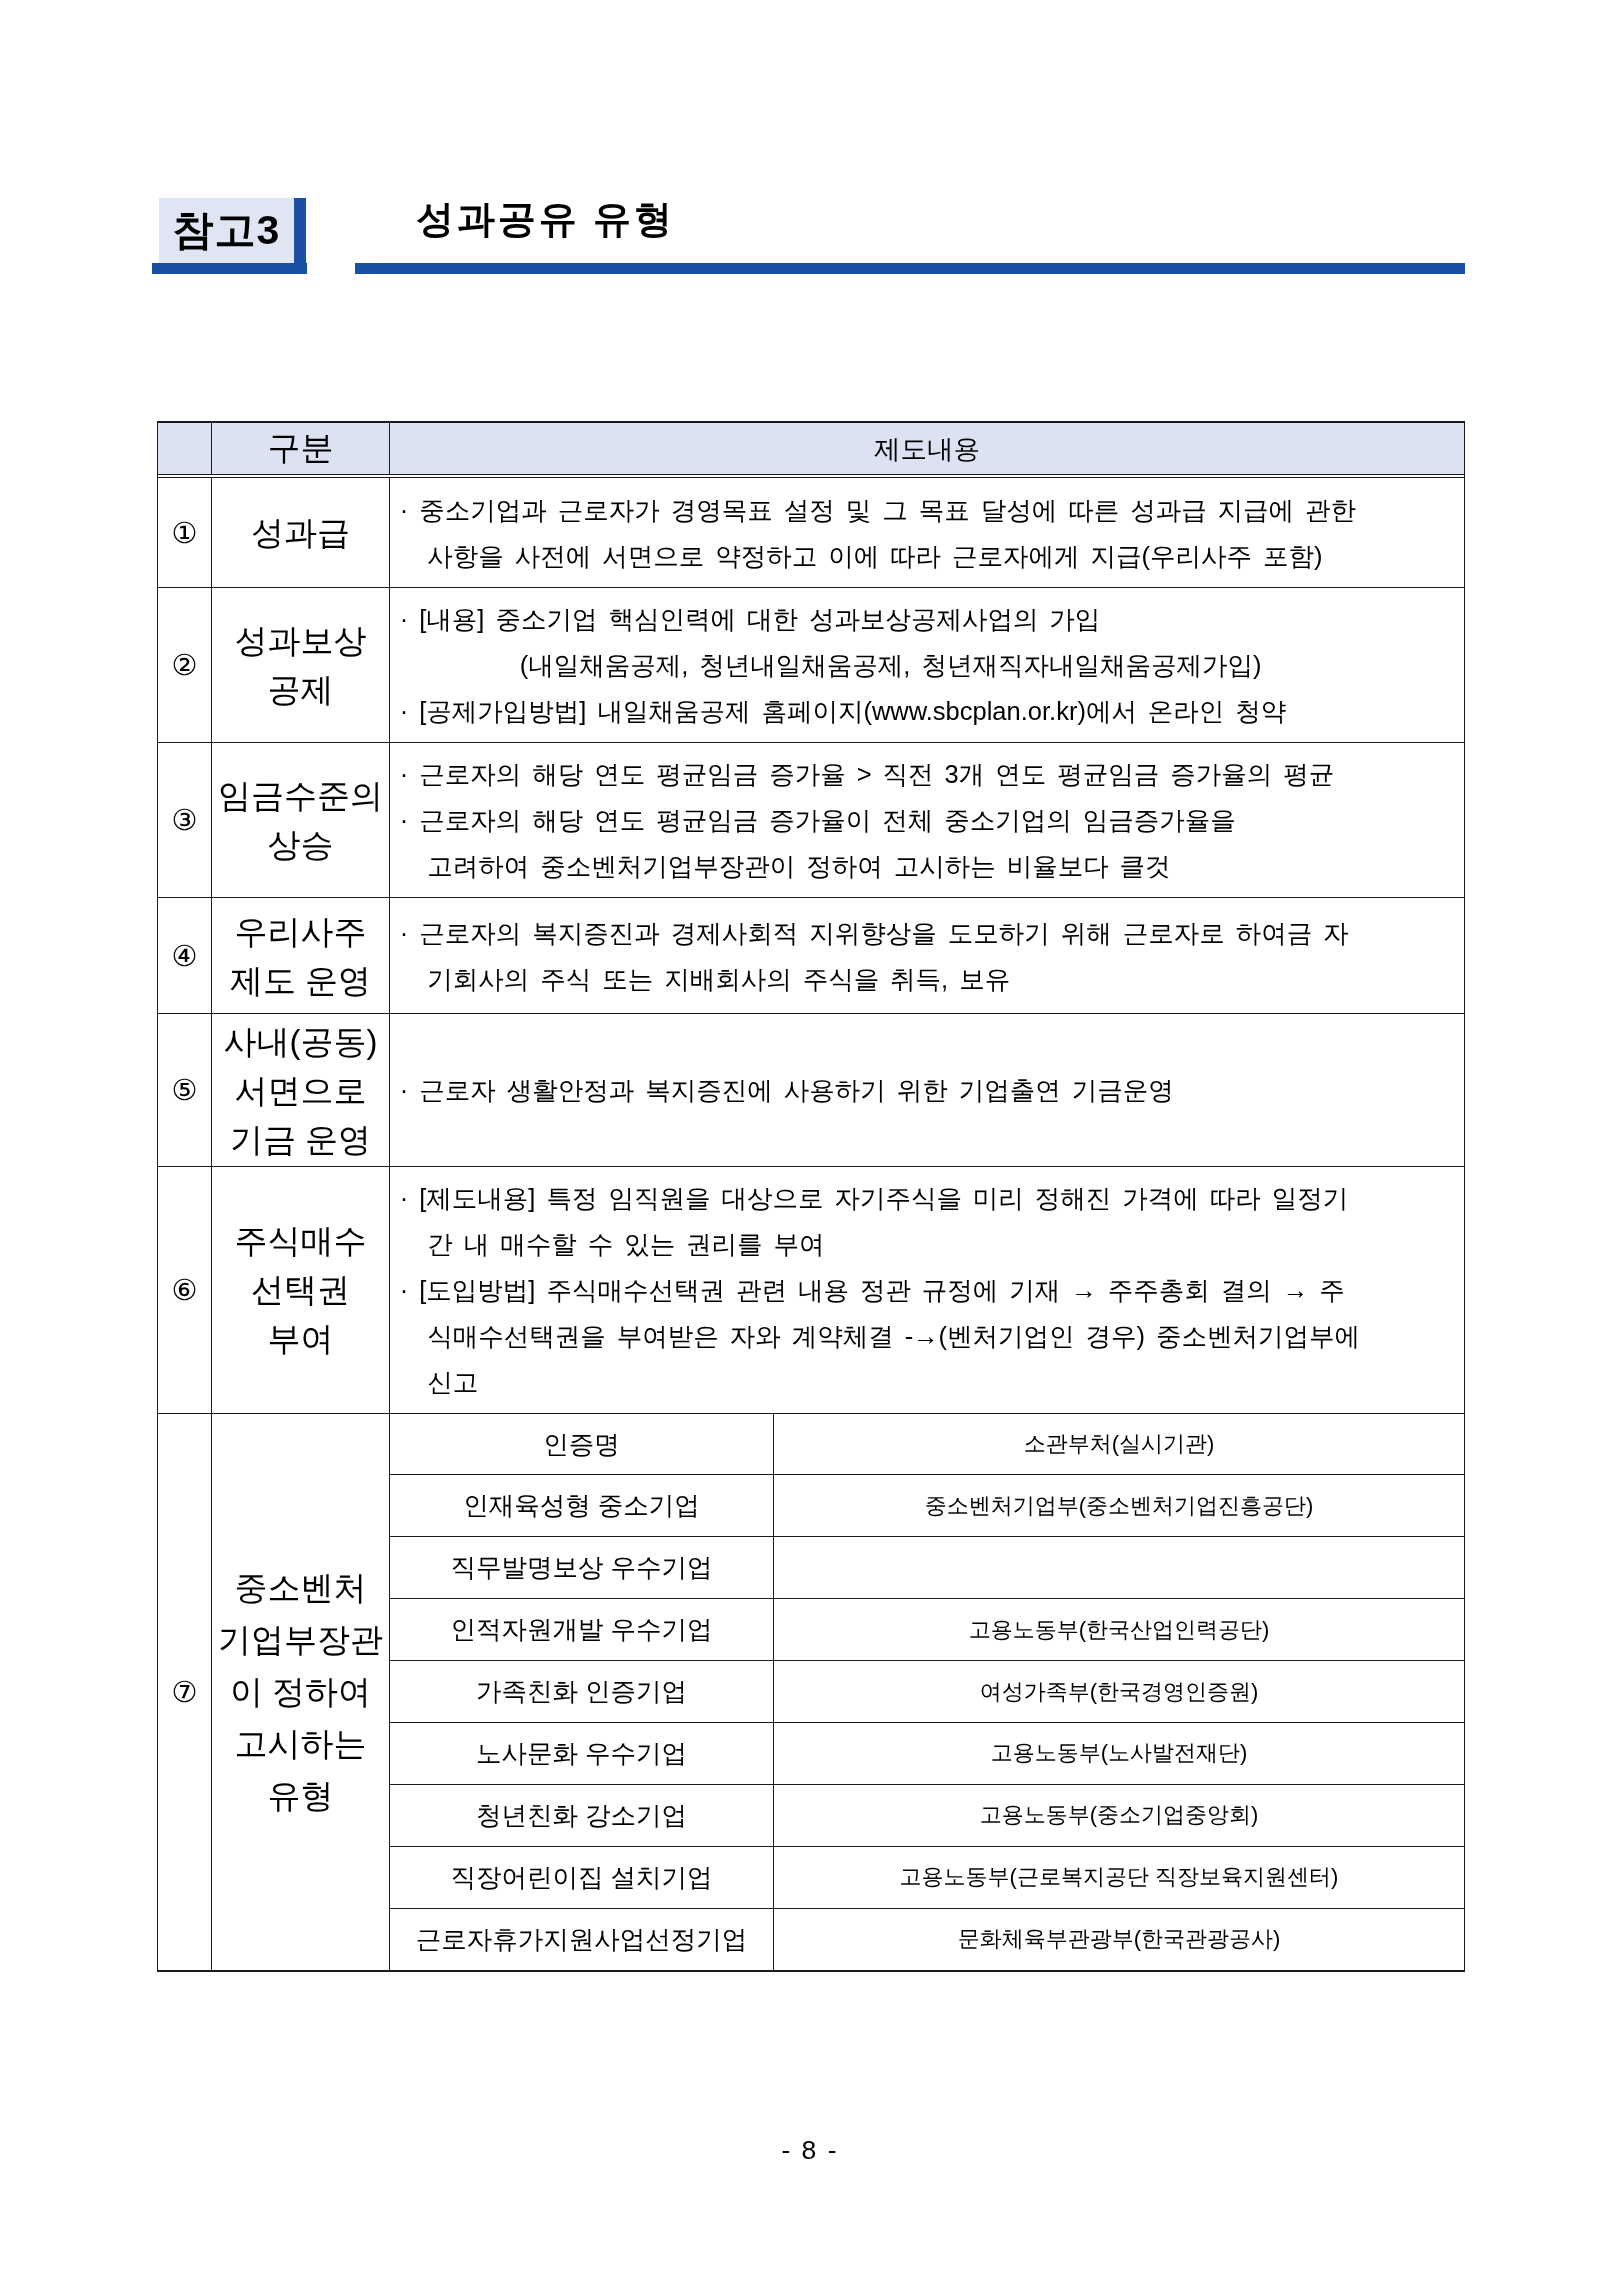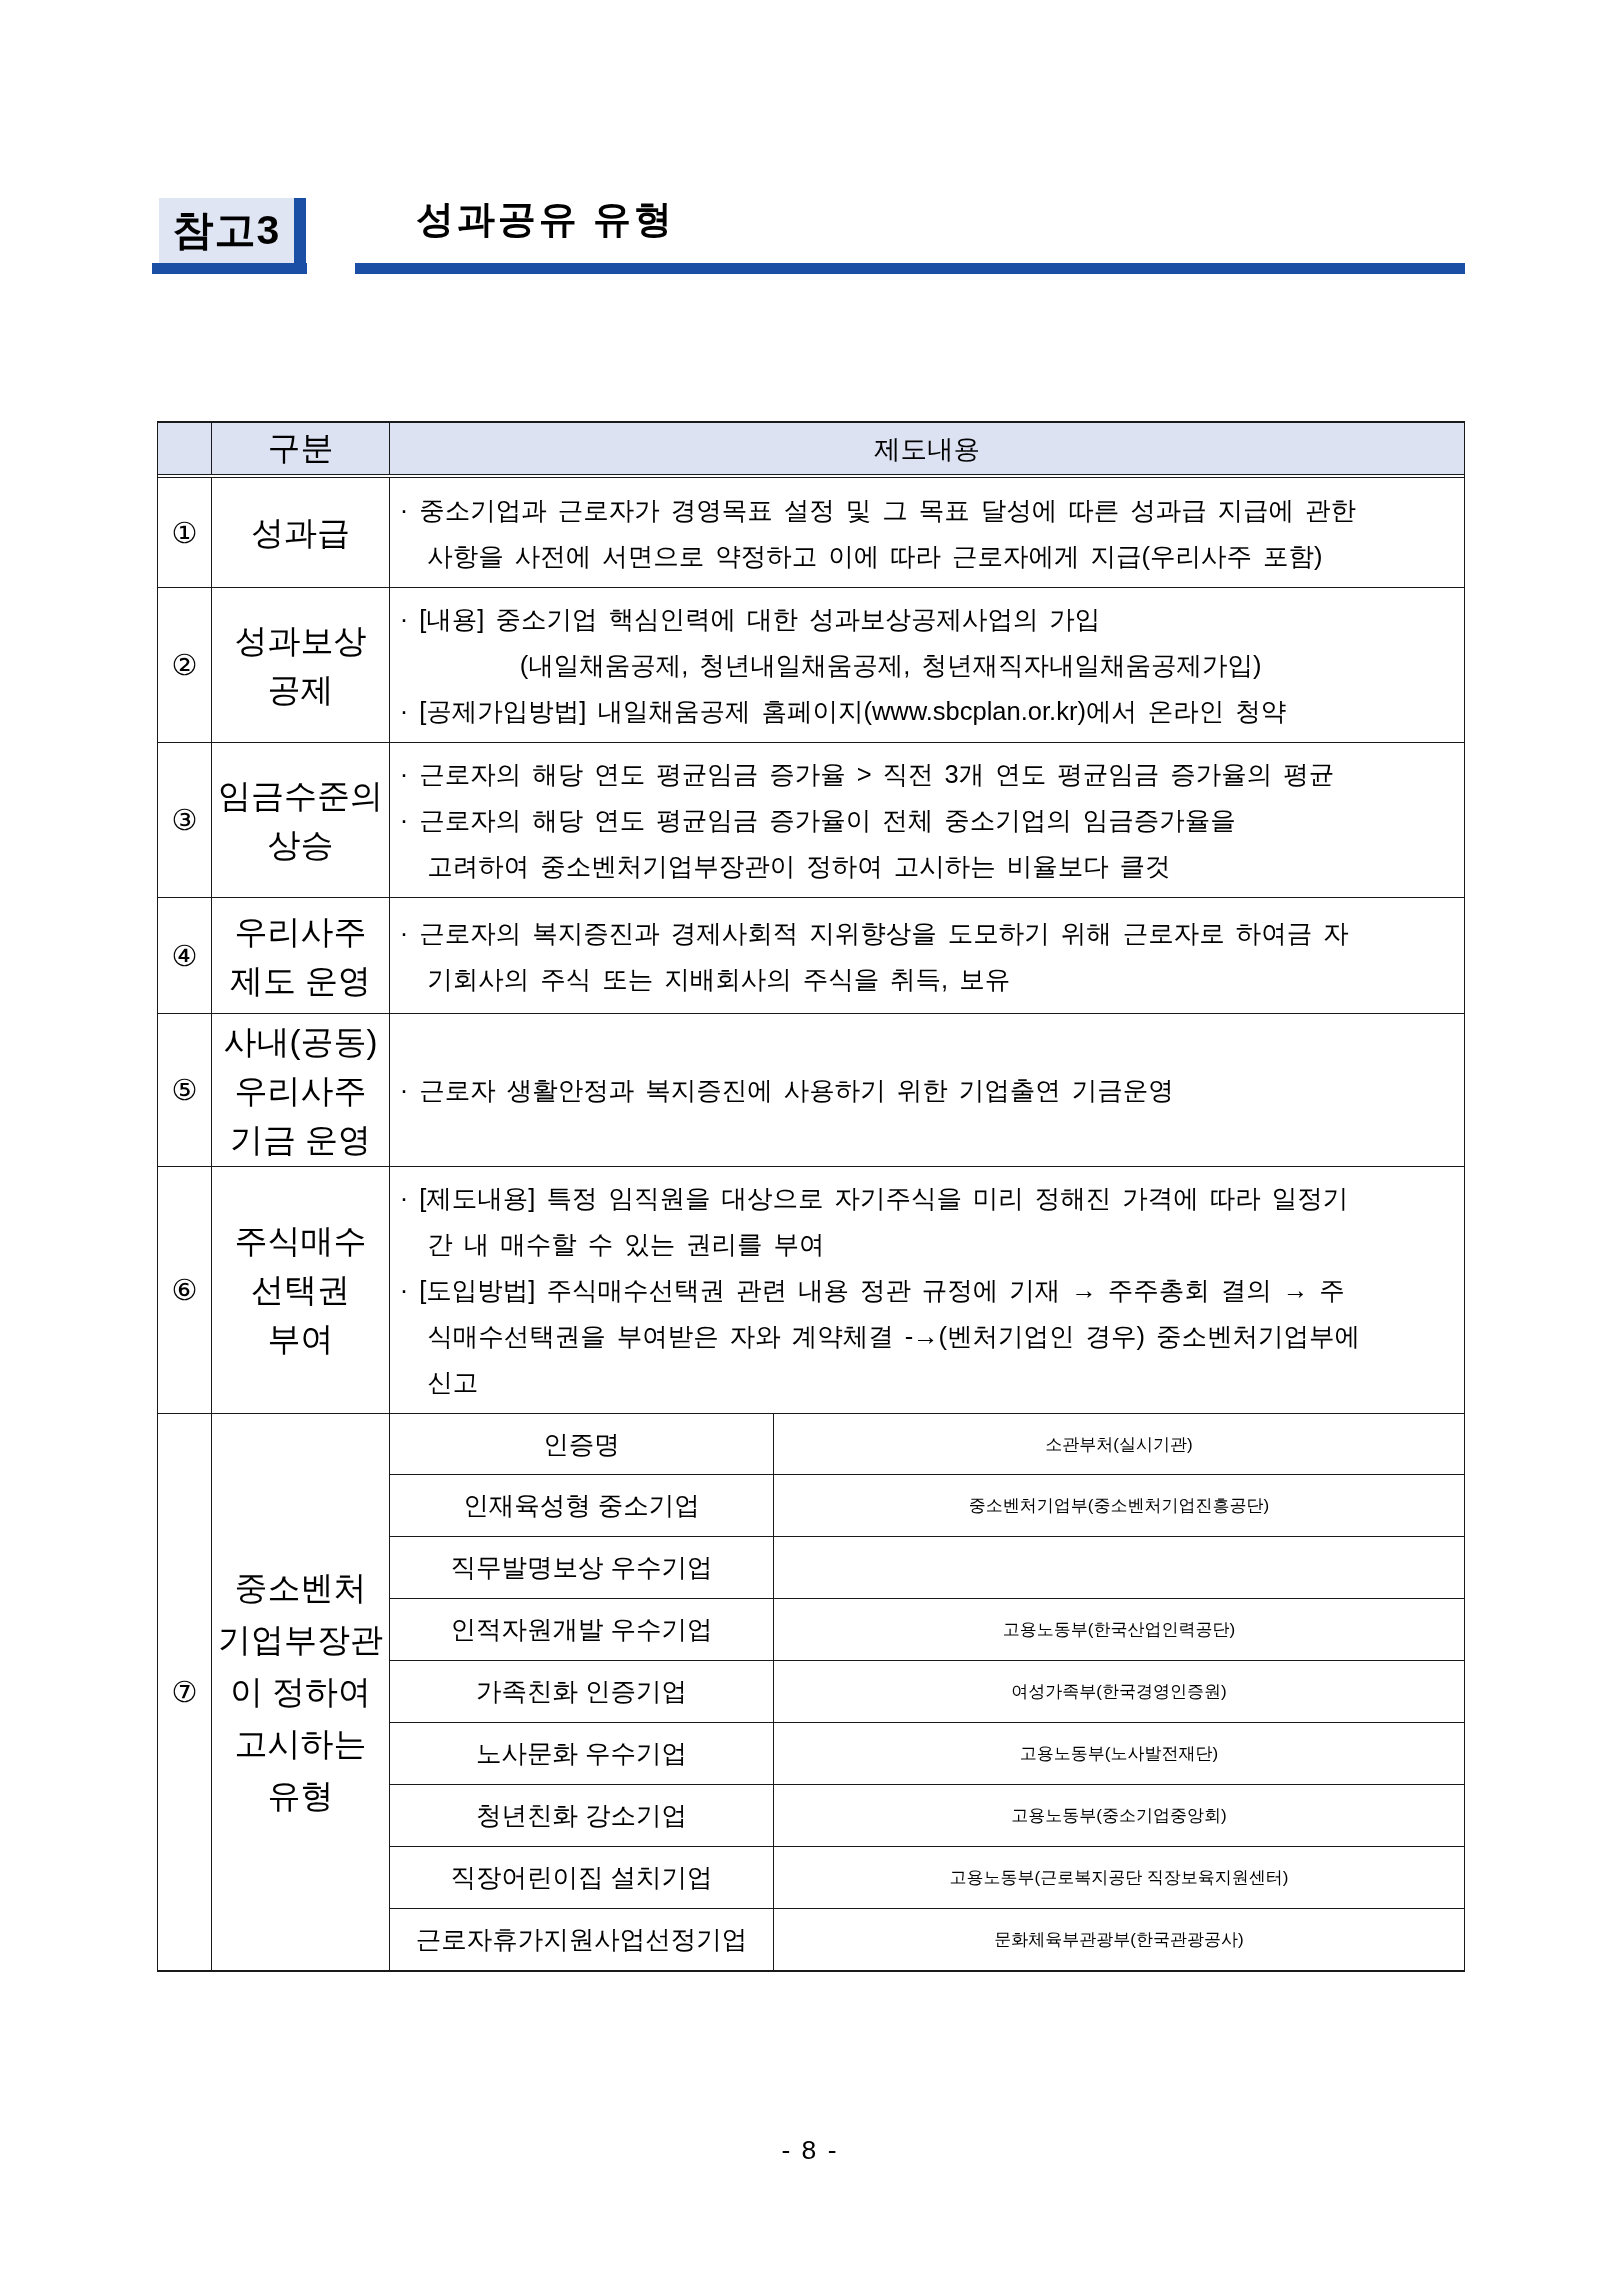--- a/index.html
+++ b/index.html
@@ -118,21 +118,21 @@
   .irow:last-child { border-bottom: none; }
   .il {
     flex: 0 0 384px;
     border-right: 1.5px solid var(--border, #1a1a1a);
     display: flex; align-items: center; justify-content: center;
     text-align: left; font-size: 25.5px;
   }
   .ir {
     flex: 1 1 auto;
     display: flex; align-items: center; justify-content: center;
-    text-align: center; font-size: 17px;
+    text-align: center; font-size: 22px;
     padding: 0 7.8px;
     min-width: 0;
   }
 
   
   .page-num {
     position: absolute;
     left: 0; top: 2135px;
     width: 100%;
     text-align: center;
@@ -196,21 +196,21 @@
 제도 운영</div>
       <div class="c-con">
         <div class="ln">· 근로자의 복지증진과 경제사회적 지위향상을 도모하기 위해 근로자로 하여금 자</div>
         <div class="ln ind1">기회사의 주식 또는 지배회사의 주식을 취득, 보유</div>
       </div>
     </div>
 
     <div class="trow r5">
       <div class="c-num">⑤</div>
       <div class="c-cat">사내(공동)
-우리사주
+서면으로
 기금 운영</div>
       <div class="c-con">
         <div class="ln">· 근로자 생활안정과 복지증진에 사용하기 위한 기업출연 기금운영</div>
       </div>
     </div>
 
     <div class="trow r6">
       <div class="c-num">⑥</div>
       <div class="c-cat">주식매수
 선택권

